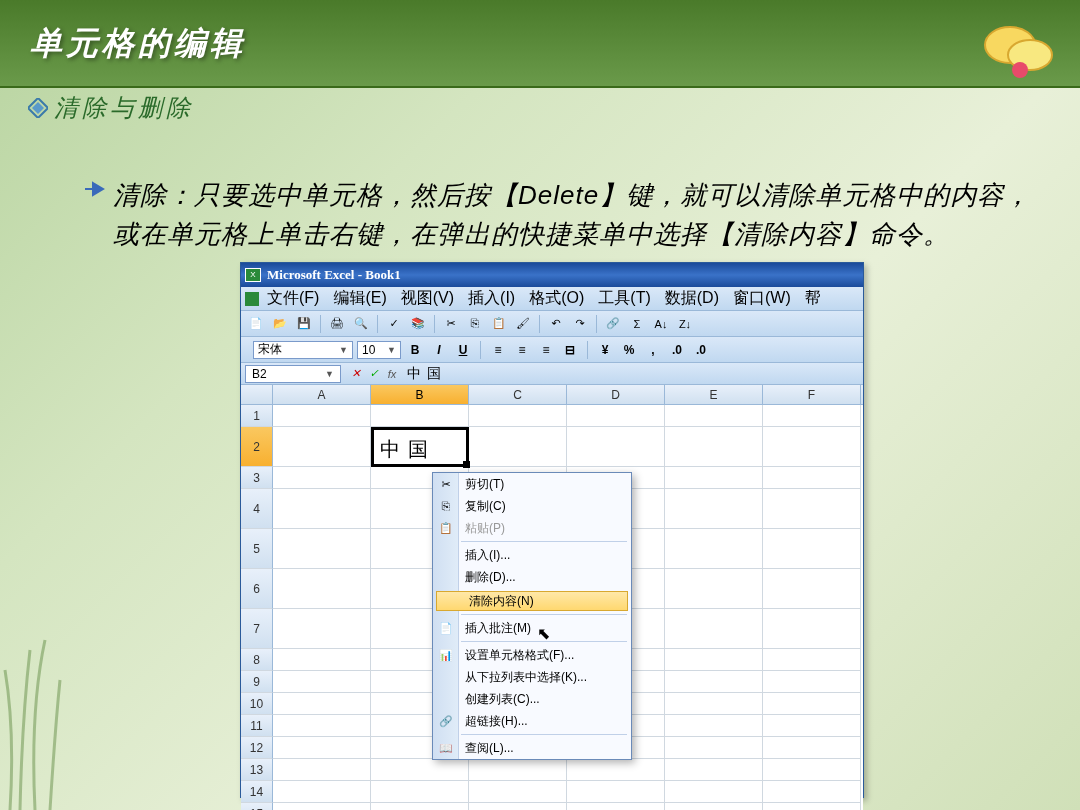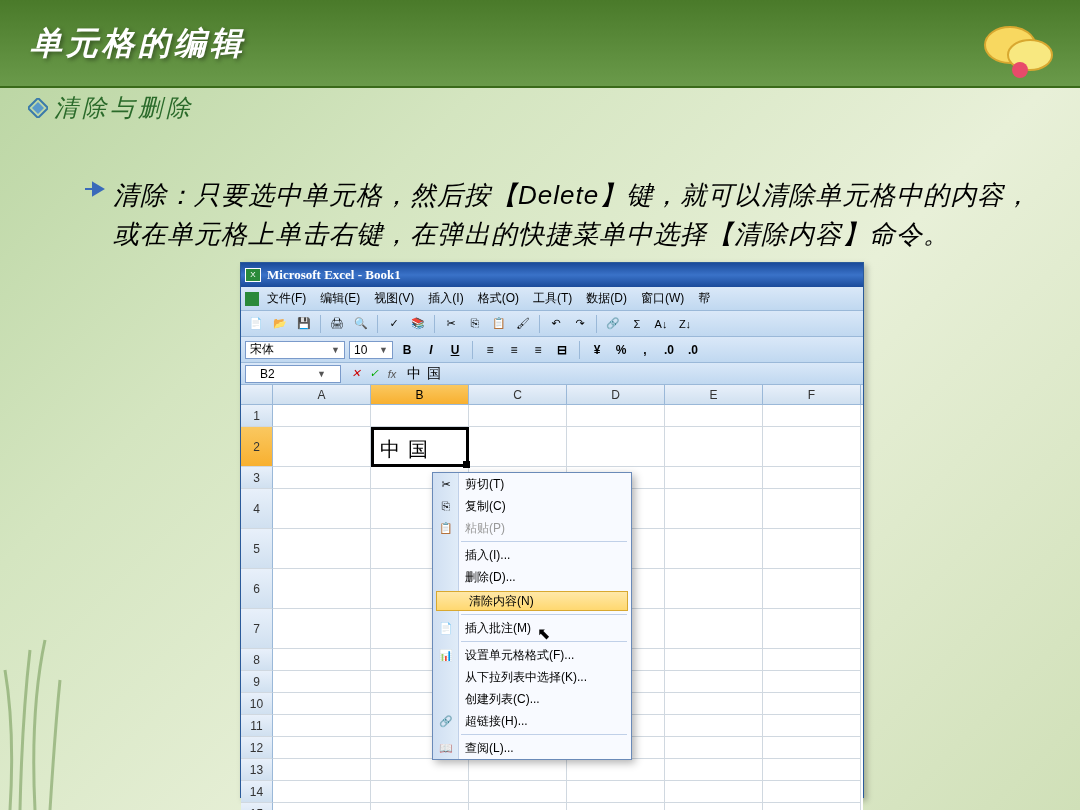--- a/index.html
+++ b/index.html
@@ -10,32 +10,32 @@
 .subtitle-row{position:absolute;top:92px;left:28px;display:flex;align-items:center}
 .diamond{width:20px;height:20px;margin-right:6px;color:#3a7aaa}
 .subtitle{font-size:24px;color:#2a6a2a;letter-spacing:4px;font-style:italic}
 .bullet-row{position:absolute;top:176px;left:85px;right:40px}
 .arrow-bullet{position:absolute;left:0;top:4px;width:20px;height:18px}
 .body-text{margin-left:28px;font-size:26px;color:#000;line-height:1.5;font-style:italic;letter-spacing:1px}
 .excel-window{position:absolute;top:262px;left:240px;width:624px;height:536px;border:1px solid #2a5a9a;background:#fff;box-shadow:3px 3px 6px rgba(0,0,0,.25)}
 .titlebar{height:24px;background:linear-gradient(180deg,#1a4a9a 0%,#3a72c8 50%,#1a4a9a 100%);display:flex;align-items:center;padding:0 4px}
 .titlebar-icon{width:16px;height:14px;background:#2a8a3a;border:1px solid #fff;margin-right:6px;font-size:8px;color:#fff;text-align:center;line-height:12px}
 .titlebar-text{color:#fff;font-size:13px;font-weight:bold;font-family:"SimSun"}
-.menubar{height:24px;background:linear-gradient(180deg,#dae8f8 0%,#c0d8f0 100%);border-bottom:1px solid #9ab8d8;display:flex;align-items:center;padding:8px 4px;font-size:12px}
+.menubar{height:24px;background:linear-gradient(180deg,#dae8f8 0%,#c0d8f0 100%);border-bottom:1px solid #9ab8d8;display:flex;align-items:center;padding:8px 4px;font-size:16px}
 .menu-icon{width:14px;height:14px;background:#2a8a3a;margin-right:8px}
 .menu-item{margin-right:14px;color:#000;cursor:pointer}
 .toolbar{height:26px;background:linear-gradient(180deg,#dae8f8 0%,#c0d8f0 100%);border-bottom:1px solid #9ab8d8;display:flex;align-items:center;padding:0 4px;gap:2px}
 .tb-btn{width:22px;height:20px;border:1px solid transparent;display:flex;align-items:center;justify-content:center;font-size:11px}
 .tb-sep{width:1px;height:18px;background:#9ab8d8;margin:0 3px}
-.format-bar{height:26px;background:linear-gradient(180deg,#dae8f8 0%,#c0d8f0 100%);border-bottom:1px solid #9ab8d8;display:flex;align-items:center;padding:0 4px;gap:4px}
+.format-bar{height:26px;background:linear-gradient(180deg,#dae8f8 0%,#c0d8f0 100%);border-bottom:1px solid #9ab8d8;display:flex;align-items:center;padding:0 12px;gap:4px}
 .font-sel{width:100px;height:18px;border:1px solid #7a9aca;background:#fff;font-size:12px;padding:0 4px;display:flex;align-items:center;justify-content:space-between}
 .size-sel{width:44px;height:18px;border:1px solid #7a9aca;background:#fff;font-size:12px;padding:0 4px;display:flex;align-items:center;justify-content:space-between}
 .fb-btn{width:20px;height:18px;display:flex;align-items:center;justify-content:center;font-size:12px;font-weight:bold}
 .namebox-row{height:22px;background:linear-gradient(180deg,#dae8f8 0%,#c0d8f0 100%);border-bottom:1px solid #9ab8d8;display:flex;align-items:center}
-.namebox{width:96px;height:18px;border:1px solid #7a9aca;background:#fff;font-size:12px;padding:0 14px;margin-left:4px;display:flex;align-items:center;justify-content:space-between}
+.namebox{width:96px;height:18px;border:1px solid #7a9aca;background:#fff;font-size:12px;padding:0 6px;margin-left:4px;display:flex;align-items:center;justify-content:space-between}
 .fx-area{display:flex;align-items:center;margin-left:6px}
 .fx-btn{width:18px;height:16px;display:flex;align-items:center;justify-content:center;font-size:11px;font-style:italic;color:#555}
 .formula-input{height:18px;border:none;background:transparent;font-size:14px;padding:0 6px;flex:1;letter-spacing:6px}
 .grid-area{position:relative;background:#fff}
 .col-headers{display:flex;height:20px;background:linear-gradient(180deg,#e8f0fa 0%,#d0e0f0 100%);border-bottom:1px solid #9ab8d8}
 .corner{width:32px;border-right:1px solid #9ab8d8;background:linear-gradient(180deg,#e8f0fa 0%,#d0e0f0 100%)}
 .col-h{width:98px;border-right:1px solid #9ab8d8;text-align:center;font-size:12px;line-height:20px;color:#333}
 .col-h.sel{background:linear-gradient(180deg,#fac860 0%,#f8b030 100%);color:#000}
 .grid-body{display:flex}
 .row-headers{width:32px}

